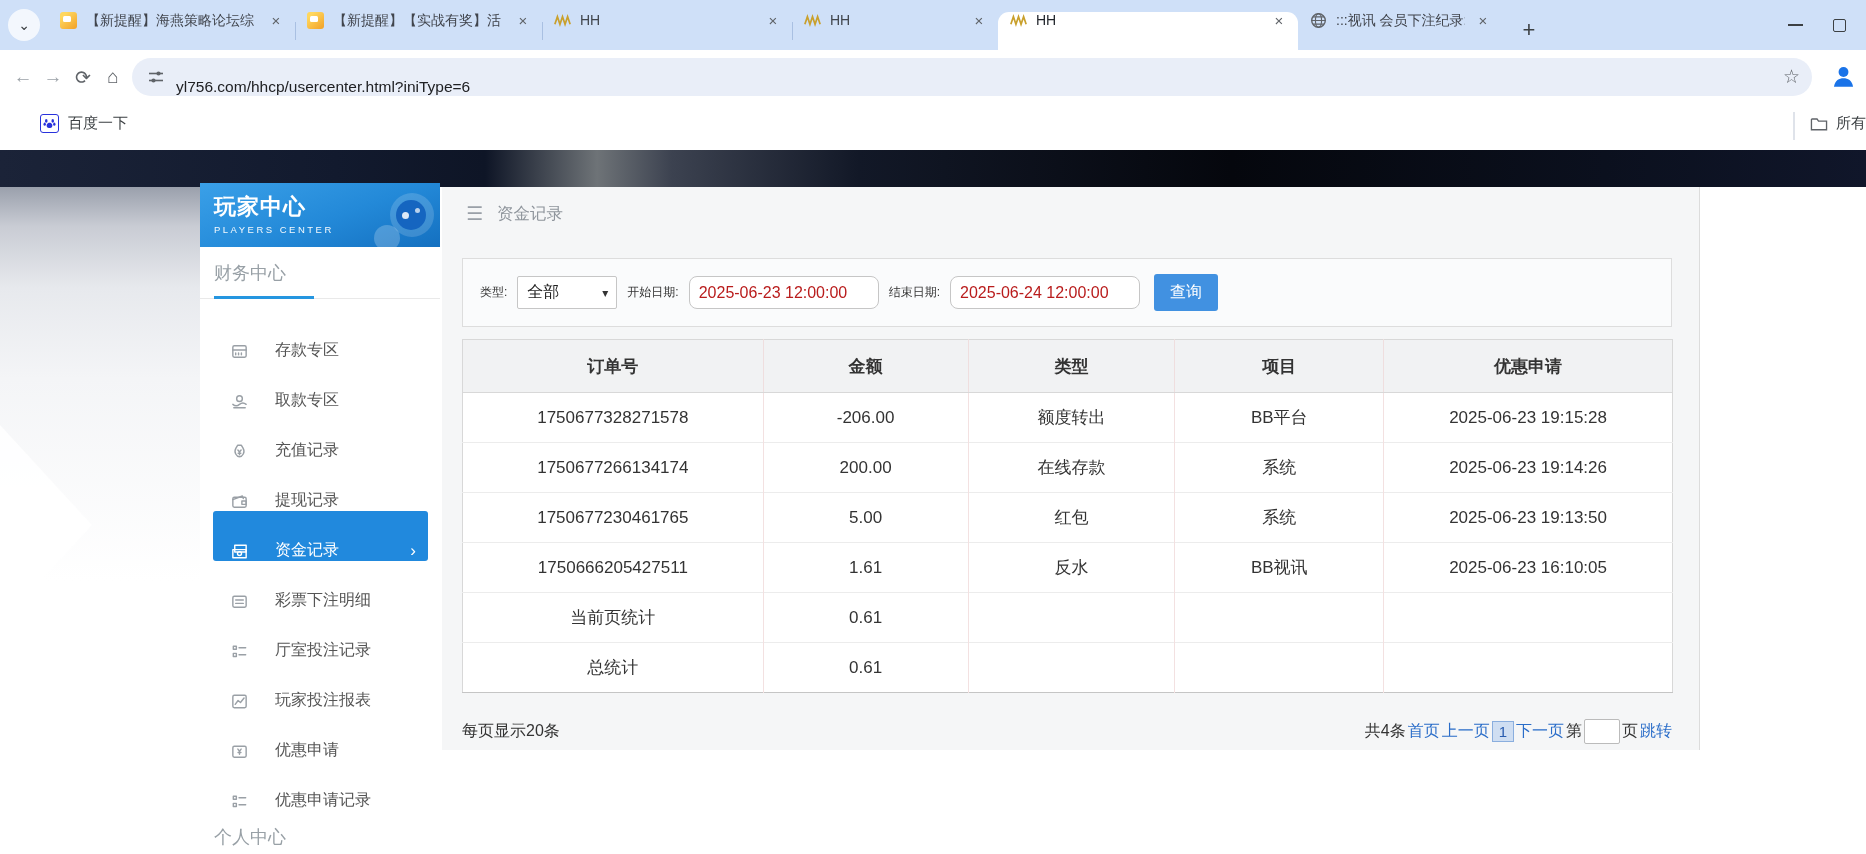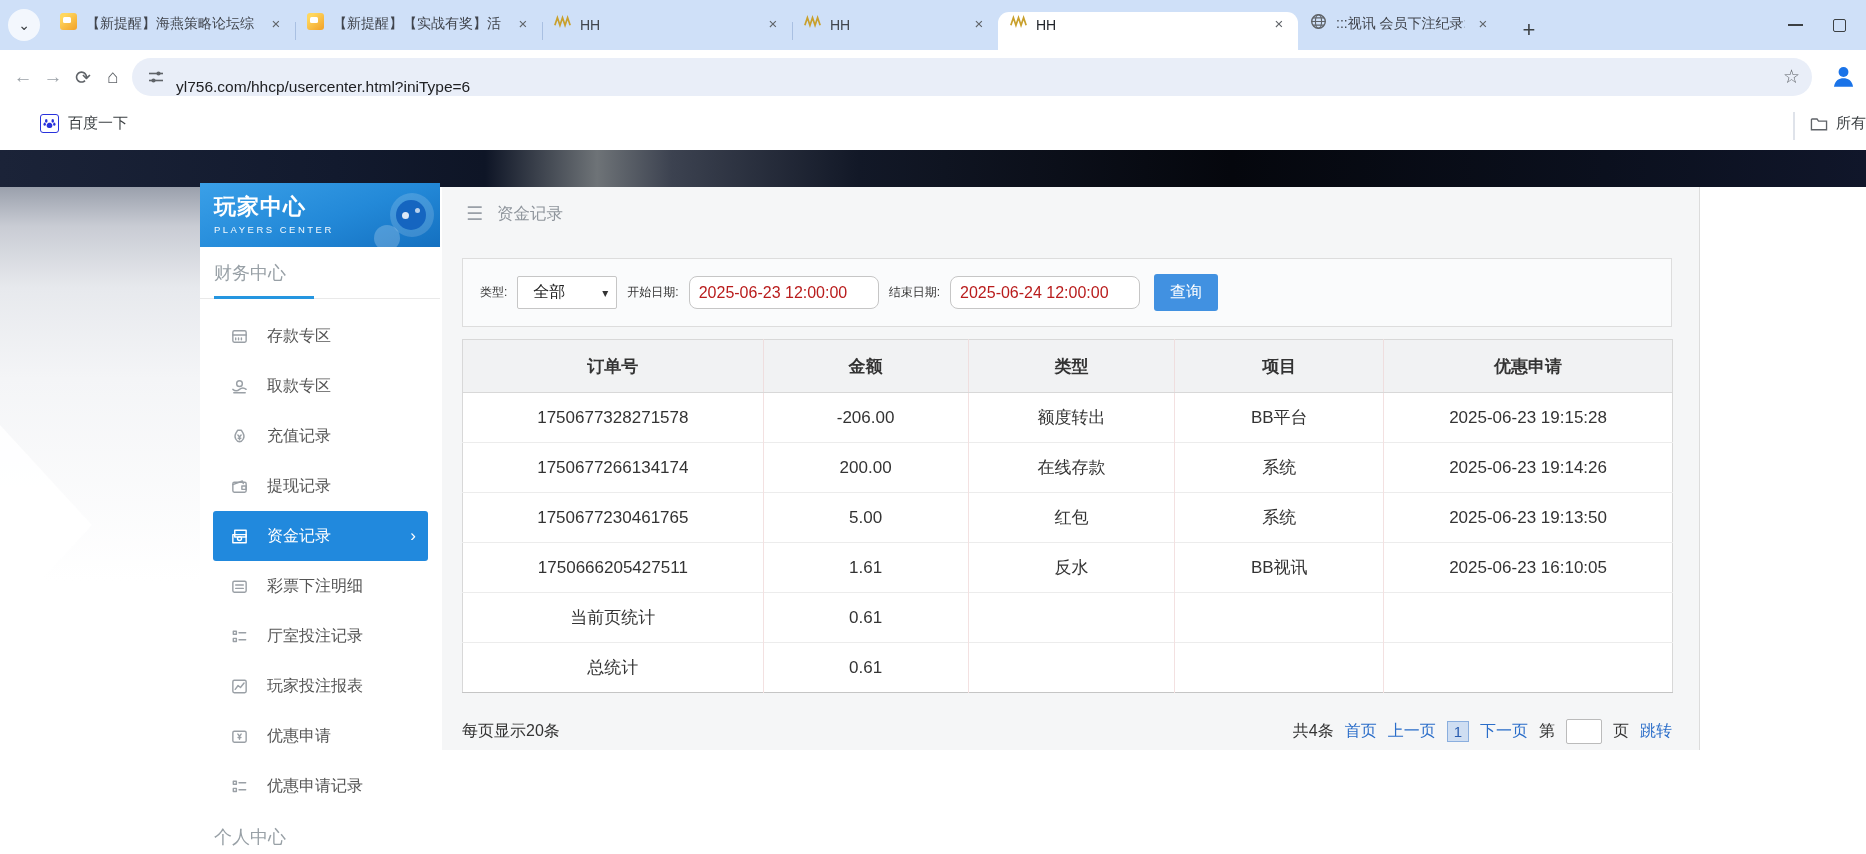--- a/index.html
+++ b/index.html
@@ -4,21 +4,21 @@
 <style>
   html,body{margin:0;padding:0;background:#fff;}
   body{font-family:"Liberation Sans","DejaVu Sans",sans-serif;-webkit-font-smoothing:antialiased;}
   .stage{position:relative;width:1866px;height:854px;overflow:hidden;background:#fff;}
 
   
   .tabstrip{position:absolute;left:0;top:0;width:100%;height:50px;background:#cfe0f8;}
   .tab-dropdown{position:absolute;left:8px;top:9px;width:32px;height:32px;border-radius:50%;
     background:rgba(255,255,255,.75);color:#3c4043;font-size:14px;display:flex;align-items:center;justify-content:center;}
   .tab-row{position:absolute;left:48px;top:12px;height:38px;display:flex;}
-  .tab{position:relative;height:38px;display:flex;align-items:flex-end;gap:9px;padding:0 10px 17px 12px;
+  .tab{position:relative;height:38px;display:flex;align-items:flex-start;gap:9px;padding:0 10px 1px 12px;
     box-sizing:border-box;color:#41454d;font-size:14px;overflow:hidden;flex:none;}
   .tab.sep::before{content:"";position:absolute;left:0;top:10px;width:1px;height:18px;background:#a9c0e2;}
   .tab.active{background:#fff;border-radius:11px 11px 0 0;color:#1f2329;}
   .tab .title{flex:1;white-space:nowrap;overflow:hidden;}
   .tab .close{flex:none;width:18px;height:18px;line-height:18px;text-align:center;color:#5f6368;font-size:15px;border-radius:50%;}
   .fav{flex:none;width:17px;height:17px;display:inline-block;}
   .fav-msg{border-radius:3px;background:linear-gradient(140deg,#ffd75e 20%,#f3a72e 90%);position:relative;}
   .fav-msg::after{content:"";position:absolute;left:3px;top:4px;width:8px;height:6px;background:#fff;border-radius:1.5px;}
   .newtab{position:absolute;left:1512px;top:13px;width:34px;height:34px;color:#3c4043;font-size:22px;
     display:flex;align-items:center;justify-content:center;border-radius:50%;}
@@ -64,52 +64,52 @@
   .banner-gfx{position:absolute;right:6px;top:8px;width:70px;height:52px;}
   .banner-gfx .c1{position:absolute;right:0;top:2px;width:44px;height:44px;border-radius:50%;background:rgba(255,255,255,.16);}
   .banner-gfx .c2{position:absolute;right:34px;bottom:-8px;width:26px;height:26px;border-radius:50%;background:rgba(255,255,255,.22);}
   .banner-gfx .pad{position:absolute;right:8px;top:9px;width:30px;height:30px;border-radius:50%;background:#1565c0;}
   .banner-gfx .pad::before{content:"";position:absolute;left:6px;top:12px;width:7px;height:7px;border-radius:50%;background:rgba(255,255,255,.85);}
   .banner-gfx .pad::after{content:"";position:absolute;right:6px;top:8px;width:5px;height:5px;border-radius:50%;background:rgba(255,255,255,.7);}
   .section-head{margin-top:9px;padding:0 0 0 14px;font-size:18px;color:#98a0a6;height:34px;line-height:34px;}
   .section-rule{position:relative;height:2px;border-bottom:1px solid #e9e9e9;margin-top:6px;}
   .section-rule::before{content:"";position:absolute;left:14px;top:0;width:100px;height:3px;background:#2596e0;}
   .menu{margin-top:12px;}
-  .menu-item{height:50px;display:flex;align-items:center;gap:18px;padding-left:30px;font-size:16px;color:#555;}
+  .menu-item{height:50px;display:flex;align-items:flex-end;gap:26px;padding-left:30px;font-size:16px;color:#555;}
   .menu-item .mi-icon{width:19px;height:19px;flex:none;display:flex;}
   .menu-item.active{margin:0 12px 0 13px;padding-left:17px;border-radius:3px;background:#2189dd;color:#fff;}
   .menu-item.active .chev{margin-left:auto;margin-right:12px;font-size:17px;color:#fff;}
 
   
   .main{position:absolute;left:442px;top:37px;width:1258px;bottom:0;background:#f5f6f7;
     border-right:1px solid #dcdcdc;box-sizing:border-box;}
   .page-head{height:53px;display:flex;align-items:center;gap:14px;padding-left:24px;color:#8f959c;}
   .page-head .ham{font-size:19px;color:#9aa0a8;}
   .page-head .ptitle{font-size:16.5px;}
   .filter-box{margin:18px 27px 0 20px;height:69px;border:1px solid #ddd;background:#fafbfc;
     display:flex;align-items:center;gap:10px;padding:0 17px;box-sizing:border-box;}
   .f-label{font-size:12px;color:#333;}
   .f-select{position:relative;width:100px;height:33px;border:1px solid #c6c6c6;border-radius:2px;background:#fff;
-    font-size:16px;color:#222;display:flex;align-items:center;padding-left:15px;box-sizing:border-box;}
+    font-size:16px;color:#222;display:flex;align-items:center;padding-left:9px;box-sizing:border-box;}
   .f-select .caret{position:absolute;right:8px;font-size:12px;color:#333;}
   .f-input{width:190px;height:33px;border:1px solid #c6c6c6;border-radius:8px;background:#fff;font-size:16px;
     color:#b91c1c;padding:0 9px;box-sizing:border-box;font-family:"Liberation Sans","DejaVu Sans",sans-serif;}
   .f-btn{margin-left:4px;width:64px;height:37px;border:none;border-radius:3px;background:#4191e1;color:#fff;
     font-size:16px;font-family:inherit;}
 
   table.funds{margin:12px 27px 0 20px;width:1211px;border-collapse:collapse;background:#fff;
     border:1px solid #d8d8d8;border-bottom:1px solid #c5c5c5;}
   table.funds th{height:50px;background:#f1f2f3;font-size:17px;font-weight:bold;color:#333;
     border-right:1px solid #efdede;border-bottom:1px solid #d8d8d8;}
   table.funds td{height:47px;text-align:center;font-size:17px;color:#333;
     border-right:1px solid #f3e1e1;border-top:1px solid #ececec;}
   table.funds th:last-child,table.funds td:last-child{border-right:none;}
 
   .pagination{margin:26px 27px 0 20px;display:flex;align-items:center;font-size:16px;color:#333;}
-  .pg-right{margin-left:auto;display:flex;align-items:center;gap:11px;}
+  .pg-right{margin-left:auto;display:flex;align-items:center;gap:2px;}
   .pg-link{color:#2a6dc9;}
   .pg-current{background:#cfdef2;border:1px solid #8aaede;color:#2a5db0;padding:1px 6px;font-size:15px;}
   .pg-input{width:36px;height:25px;border:1px solid #bbb;border-radius:2px;background:#fff;box-sizing:border-box;}
 </style>
 </head>
 <body>
 
 <div class="stage">
 
   <div class="tabstrip">

